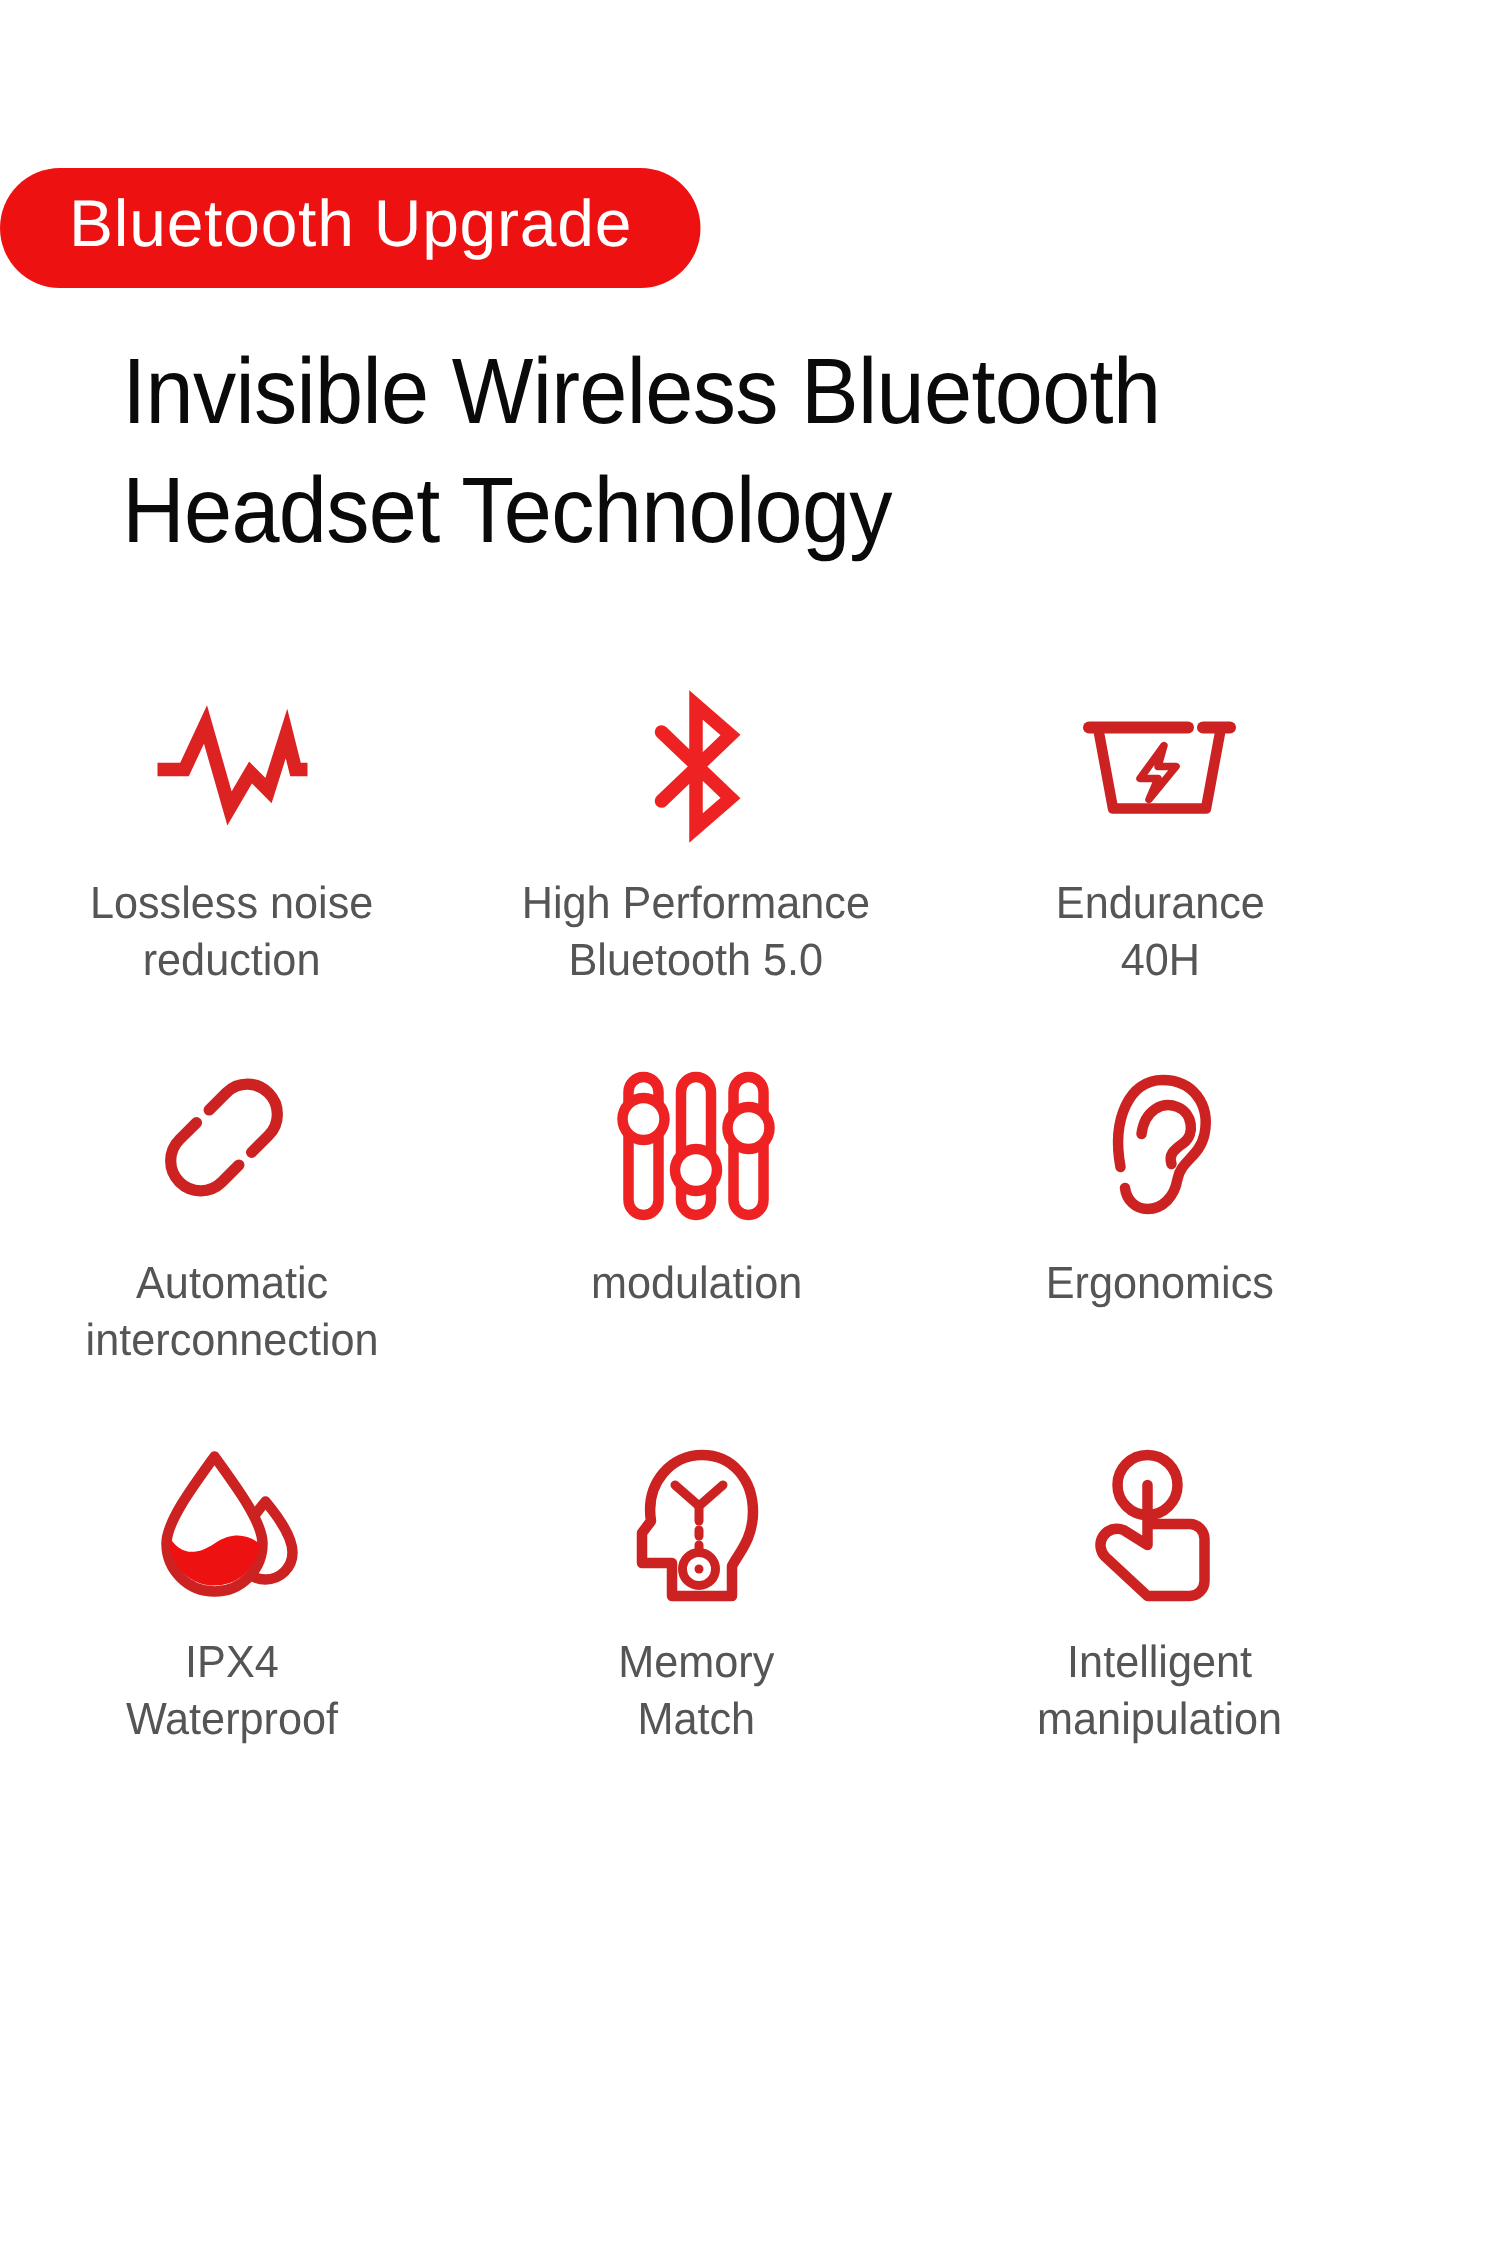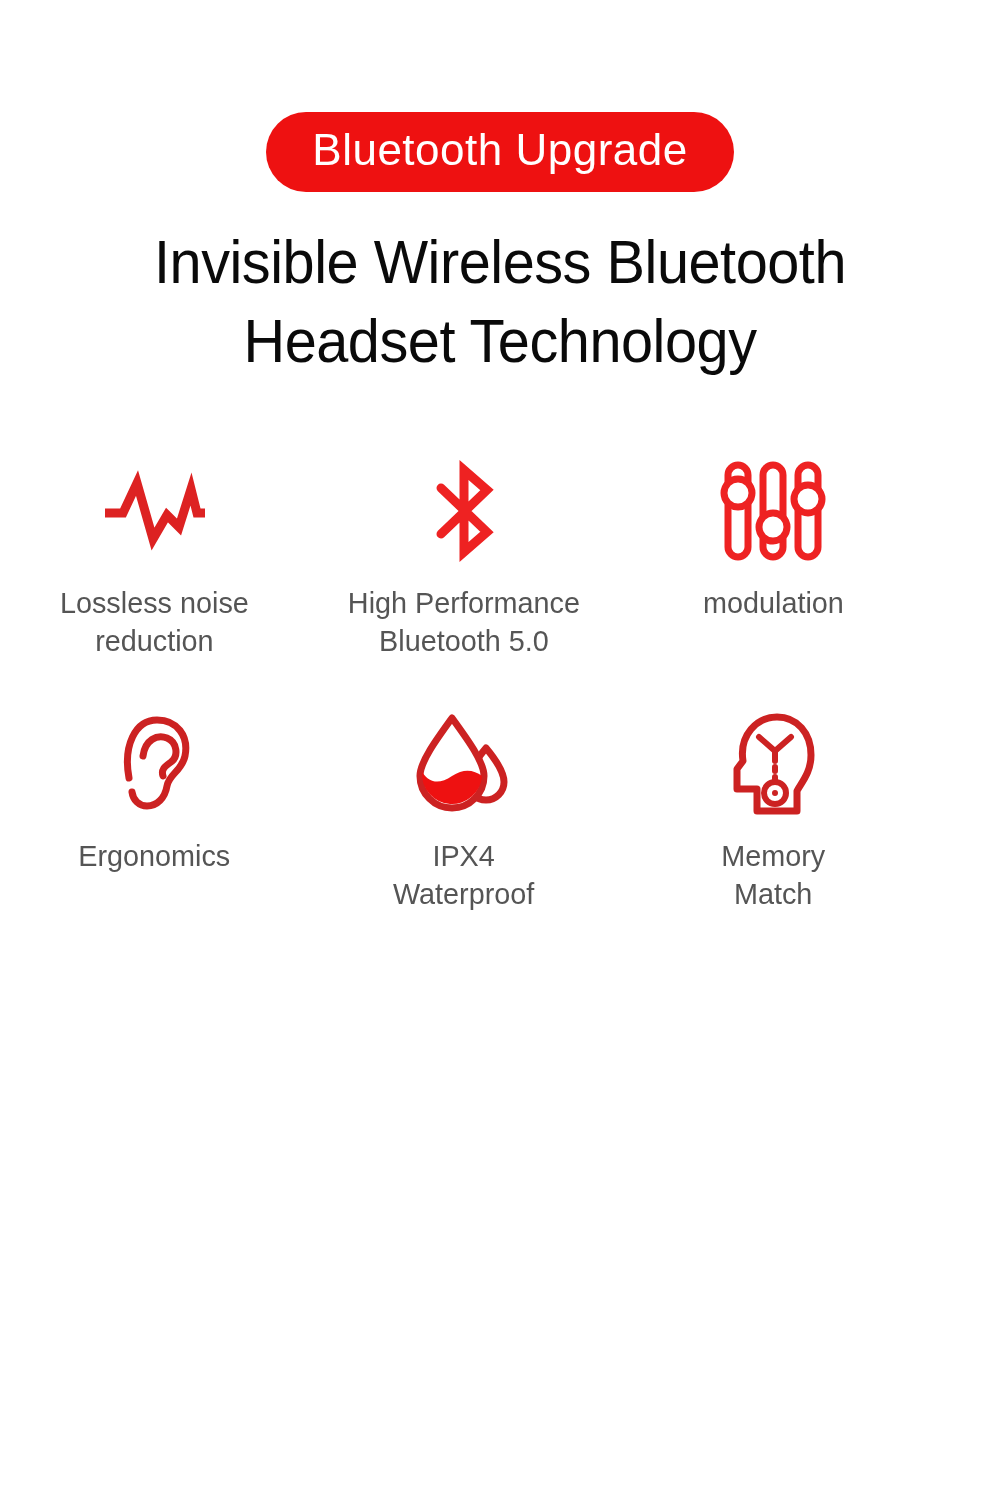--- a/index.html
+++ b/index.html
@@ -11,21 +11,20 @@
     width: 1000px;
     height: 1509px;
     font-family: "Liberation Sans", sans-serif;
     color: #4a4a4a;
     overflow: hidden;
     position: relative;
   }
 
   
   .header {
-    text-align: center;
     padding-top: 112px;
   }
   .badge {
     display: inline-block;
     background: #ee1111;
     color: #ffffff;
     font-size: 44px;
     line-height: 1;
     padding: 16px 46px 20px;
     border-radius: 40px;
@@ -104,21 +103,45 @@
         <path d="M20 28 L66 72 L43 92 L43 10 L66 30 L20 74" fill="none" stroke="#ee2222" stroke-width="9" stroke-linejoin="miter" stroke-linecap="round"></path>
       </svg>
     </div>
     <div class="label">High Performance
 Bluetooth 5.0</div>
   </div>
 
 
 
 
-
+  <div class="cell">
+    <div class="icon-wrap">
+      <svg width="110" height="76" viewBox="0 0 110 76">
+        <path d="M14 12 L24 66 L86 66 L96 12" fill="none" stroke="#cc2222" stroke-width="7" stroke-linejoin="round" stroke-linecap="round"></path>
+        <line x1="8" y1="12" x2="74" y2="12" stroke="#cc2222" stroke-width="8" stroke-linecap="round"></line>
+        <line x1="84" y1="12" x2="102" y2="12" stroke="#cc2222" stroke-width="8" stroke-linecap="round"></line>
+        <path d="M58 24 L42 46 L54 46 L48 60 L66 38 L54 38 Z" fill="none" stroke="#cc2222" stroke-width="5" stroke-linejoin="round"></path>
+      </svg>
+    </div>
+    <div class="label">Endurance
+40H</div>
+  </div>
+
+  <div class="cell">
+    <div class="icon-wrap">
+      <svg width="104" height="104" viewBox="0 0 104 104">
+        <g transform="rotate(-45 52 52)" fill="none" stroke="#cc2222" stroke-width="7.5" stroke-linecap="round">
+          <path d="M46 24 L30 24 A20 20 0 0 0 30 64 L46 64"></path>
+          <path d="M58 24 L74 24 A20 20 0 0 1 74 64 L58 64"></path>
+        </g>
+      </svg>
+    </div>
+    <div class="label">Automatic
+interconnection</div>
+  </div>
 
   <div class="cell">
     <div class="icon-wrap">
       <svg width="106" height="104" viewBox="0 0 106 104">
         <g fill="none" stroke="#ee2222" stroke-width="7">
           <rect x="8" y="6" width="20" height="92" rx="10"></rect>
           <rect x="43" y="6" width="20" height="92" rx="10"></rect>
           <rect x="78" y="6" width="20" height="92" rx="10"></rect>
           <circle cx="18" cy="34" r="14" fill="#ffffff"></circle>
           <circle cx="53" cy="68" r="14" fill="#ffffff"></circle>
@@ -160,14 +183,24 @@
         <line x1="50" y1="56" x2="50" y2="60" stroke="#cc2222" stroke-width="6" stroke-linecap="round"></line>
         <line x1="50" y1="66" x2="50" y2="70" stroke="#cc2222" stroke-width="6" stroke-linecap="round"></line>
         <circle cx="50" cy="82" r="11" fill="none" stroke="#cc2222" stroke-width="6"></circle>
         <circle cx="50" cy="82" r="3" fill="#cc2222"></circle>
       </svg>
     </div>
     <div class="label">Memory
 Match</div>
   </div>
 
+  <div class="cell">
+    <div class="icon-wrap">
+      <svg width="96" height="106" viewBox="0 0 96 106">
+        <circle cx="40" cy="26" r="20" fill="none" stroke="#cc2222" stroke-width="7"></circle>
+        <path d="M40 26 L40 66 L24 56 A11 11 0 0 0 12 74 L40 100 L68 100 A10 10 0 0 0 78 90 L78 62 A10 10 0 0 0 68 52 L40 52" fill="#ffffff" stroke="#cc2222" stroke-width="7" stroke-linejoin="round" stroke-linecap="round"></path>
+      </svg>
+    </div>
+    <div class="label">Intelligent
+manipulation</div>
+  </div>
 
 </div>
 
 </body></html>

